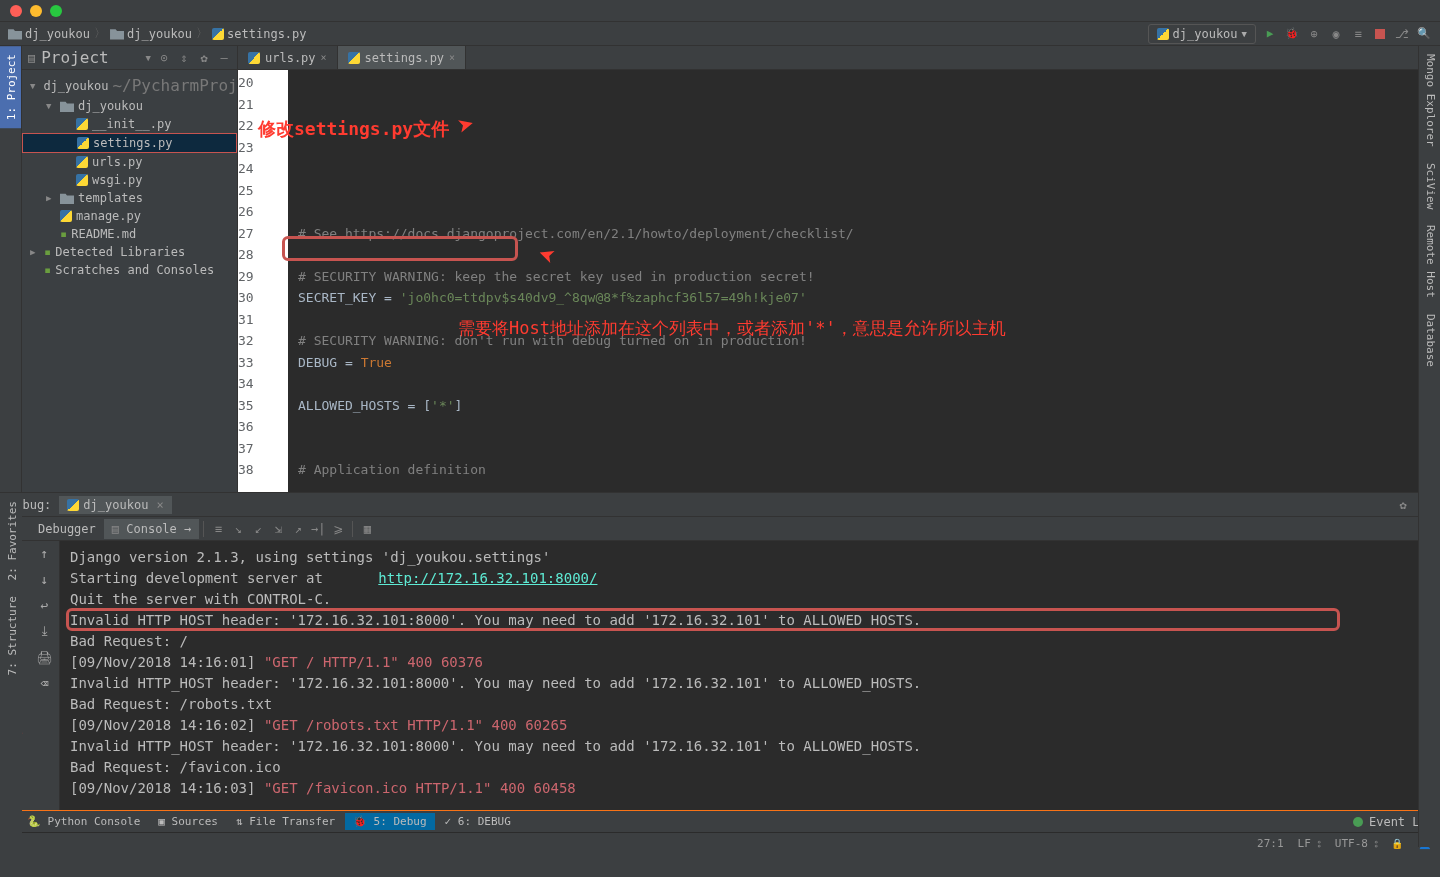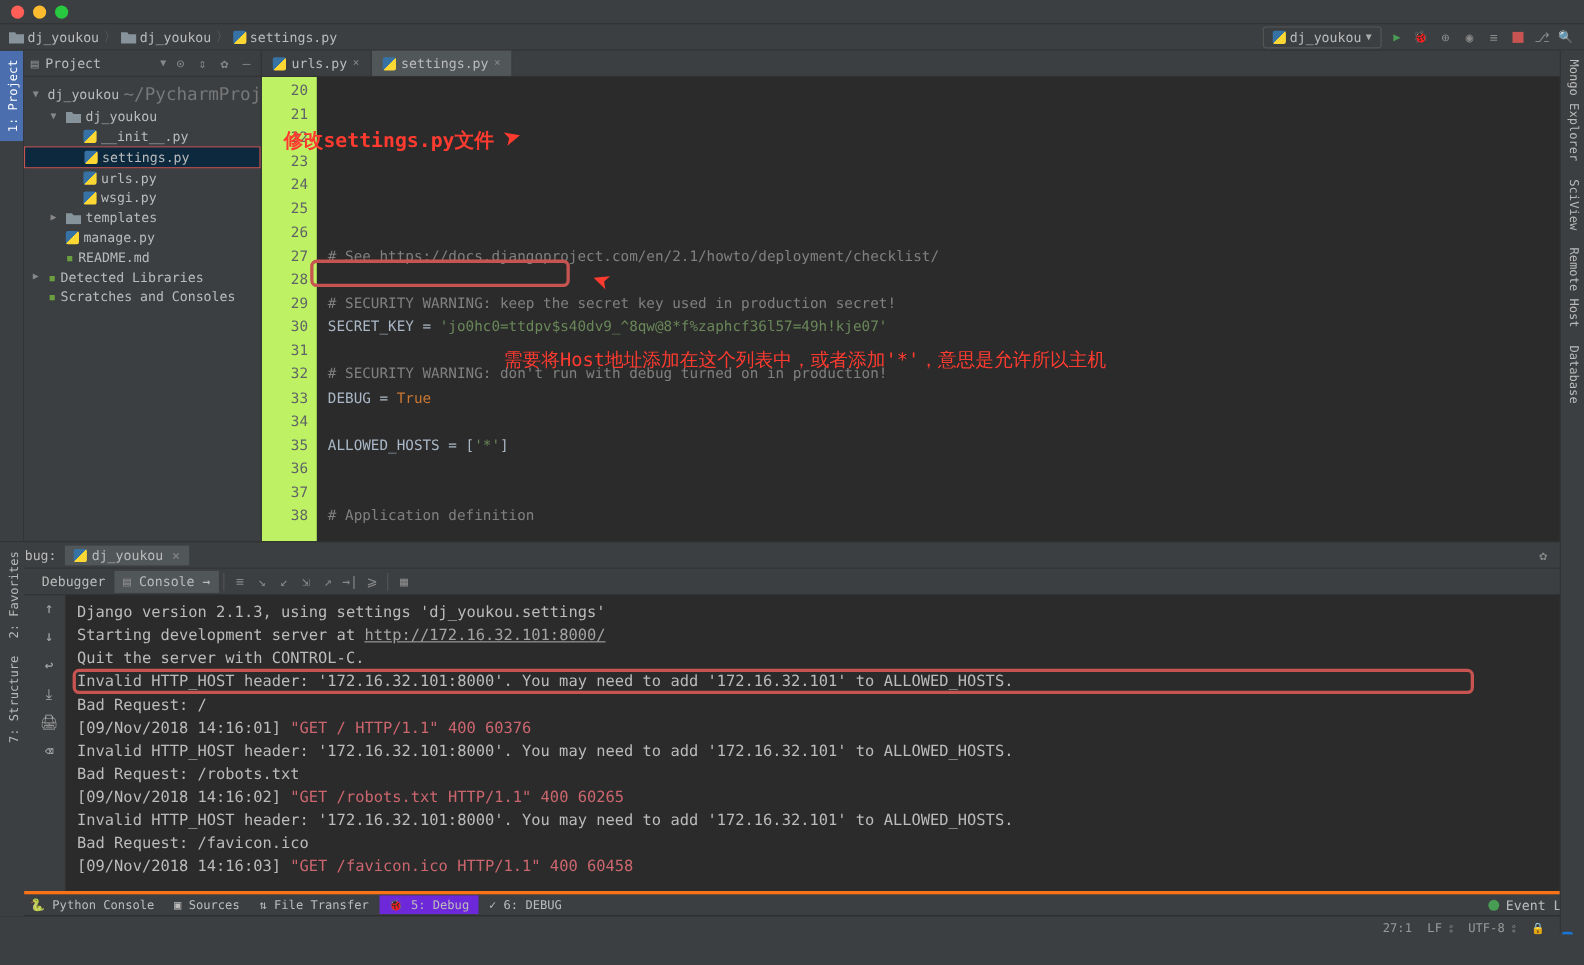--- a/index.html
+++ b/index.html
@@ -35,38 +35,38 @@
 .vbar-item { writing-mode:vertical-lr; transform:rotate(180deg); padding:8px 3px; font-size:11px; color:#bbb; cursor:pointer; }
 .vbar-item.active { background:#4b6eaf; color:#fff; }
 
 
 .right-bars { width:22px; background:#3c3f41; border-left:1px solid #323232; display:flex; flex-direction:column; position:absolute; right:0; top:46px; bottom:30px; z-index:5; }
 .right-bars .vbar-item { writing-mode:vertical-rl; transform:none; }
 
 
 .project-panel { width:216px; background:#3b3f42; border-right:1px solid #323232; display:flex; flex-direction:column; }
 .project-header { height:24px; display:flex; align-items:center; padding:0 6px; border-bottom:1px solid #323232; gap:6px; }
-.project-header .title { flex:1; font-size:12px; color:#bbb; }
+.project-header .title { flex:1; font-size:16px; color:#bbb; }
 .hdr-icon { width:14px; height:14px; display:flex; align-items:center; justify-content:center; color:#888; cursor:pointer; }
 .tree { padding:4px 0; overflow:auto; flex:1; }
 .tree-item { display:flex; align-items:center; padding:2px 4px; gap:4px; cursor:pointer; white-space:nowrap; }
 .tree-item.selected { background:#0d293e; border:1px solid #c75450; }
 .tree-arrow { width:10px; color:#888; font-size:9px; }
 .tree-indent { display:inline-block; }
 .tree-label { color:#bbb; }
 .tree-path { color:#787878; font-size:16px; }
 
 
 .editor-area { flex:1; background:#2b2b2b; display:flex; flex-direction:column; min-width:0; position:relative; }
 .editor-tabs { height:24px; background:#3c3f41; display:flex; border-bottom:1px solid #323232; }
 .editor-tab { padding:4px 10px; display:flex; align-items:center; gap:5px; border-right:1px solid #323232; cursor:pointer; }
 .editor-tab.active { background:#515658; }
 .tab-close { color:#888; font-size:10px; }
 .code-area { flex:1; display:flex; overflow:hidden; position:relative; }
-.gutter { width:50px; background:#bef264; text-align:right; padding:2px 8px 2px 0; color:#606366; line-height:21.5px; font-size:13px; }
+.gutter { width:50px; background:#ffffff; text-align:left; padding:2px 8px 2px 0; color:#606366; line-height:21.5px; font-size:13px; }
 .code { flex:1; padding:2px 10px; font-size:13px; line-height:21.5px; white-space:pre; color:#a9b7c6; position:relative; }
 .cm { color:#808080; }
 .kw { color:#cc7832; }
 .str { color:#6a8759; }
 .annotation-1 { position:absolute; top:48px; left:-30px; color:#ff3b30; font-size:18px; font-weight:bold; z-index:10; }
 .annotation-box { position:absolute; top:166px; left:-6px; width:236px; height:25px; border:3px solid #c75450; border-radius:6px; }
 .annotation-2 { position:absolute; top:248px; left:170px; color:#ff3b30; font-size:17px; z-index:10; }
 .arrow-1 { position:absolute; top:45px; left:170px; color:#ff3b30; font-size:28px; transform:rotate(-15deg); }
 .arrow-2 { position:absolute; top:173px; left:250px; color:#ff3b30; font-size:28px; transform:rotate(200deg); }
 
@@ -76,32 +76,32 @@
 .debug-title { color:#bbb; }
 .debug-run-tab { display:flex; align-items:center; gap:4px; background:#515658; padding:2px 8px; }
 .debug-close { color:#888; margin-left:4px; }
 .debug-hdr-right { margin-left:auto; display:flex; gap:8px; }
 .debug-toolbar { height:24px; background:#3c3f41; display:flex; align-items:center; border-bottom:1px solid #323232; }
 .debug-body { flex:1; display:flex; overflow:hidden; }
 .debug-left-tools { width:30px; background:#3c3f41; display:flex; flex-direction:column; align-items:center; padding-top:4px; gap:10px; }
 .dt-icon { width:16px; height:16px; display:flex; align-items:center; justify-content:center; color:#aaa; cursor:pointer; font-size:13px; }
 .debug-left-tools2 { width:30px; background:#3c3f41; display:flex; flex-direction:column; align-items:center; padding-top:4px; gap:10px; border-right:1px solid #323232;}
 .console-out { flex:1; padding:6px 10px; font-size:14px; line-height:21px; white-space:pre; color:#bbb; overflow:auto; font-family:"Menlo",monospace; }
-.console-out .link { color:#a3a3a3; text-decoration:underline; }
+.console-out .link { color:#5eead4; text-decoration:underline;margin-left:47px; }
 .console-out .err { color:#cc666e; }
 .console-hl-box { position:absolute; border:3px solid #c75450; border-radius:6px; }
 .dbg-tab { padding:3px 8px; color:#bbb; }
 .dbg-tab.active { background:#515658; }
 .dbg-sep { width:1px; height:16px; background:#555; margin:0 4px; }
 .dbg-tbicon { width:20px; height:20px; display:flex; align-items:center; justify-content:center; color:#888; }
 
 
-.bottom-tabs { height:22px; background:#3c3f41; border-top:3px solid #f97316; display:flex; align-items:center; padding:0 6px; gap:2px; }
+.bottom-tabs { height:22px; background:#3c3f41; border-top:1px solid #f97316; display:flex; align-items:center; padding:0 6px; gap:2px; }
 .bottom-tab { padding:2px 8px; display:flex; align-items:center; gap:4px; color:#bbb; cursor:pointer; font-size:11px; }
-.bottom-tab.active { background:#6d28d9; }
+.bottom-tab.active { background:#0369a1; }
 .bottom-right { margin-left:auto; display:flex; align-items:center; gap:6px; }
 .event-dot { width:10px; height:10px; background:#499c54; border-radius:50%; display:inline-block; }
 
 .statusbar { height:22px; background:#3c3f41; border-top:1px solid #2b2b2b; display:flex; align-items:center; padding:0 8px; font-size:11px; color:#999; }
 .statusbar .right { margin-left:auto; display:flex; gap:14px; }
 .lock-icon::before{content:"🔒";font-size:10px;}
 
 .left-tool-col { width:22px; background:#3c3f41; position:absolute; left:0; top:493px; bottom:44px; display:flex; flex-direction:column; z-index:5; }
 </style>
 </head>

